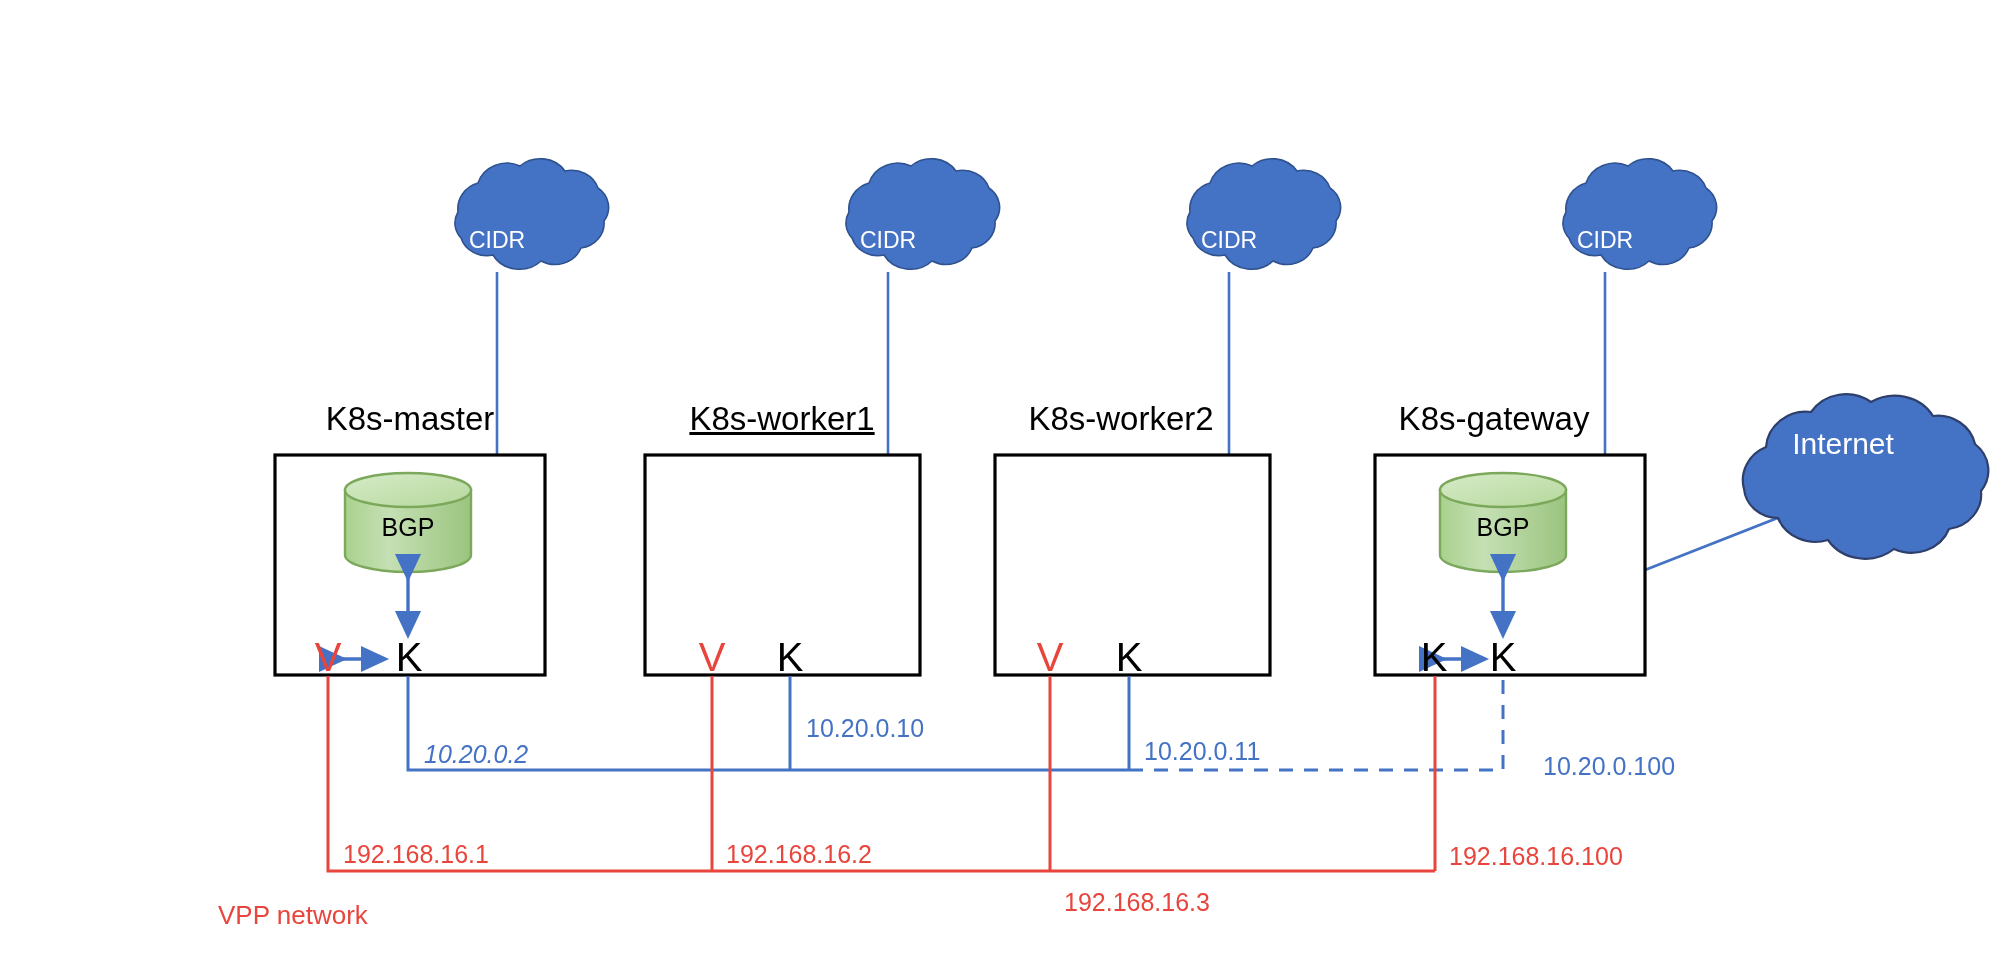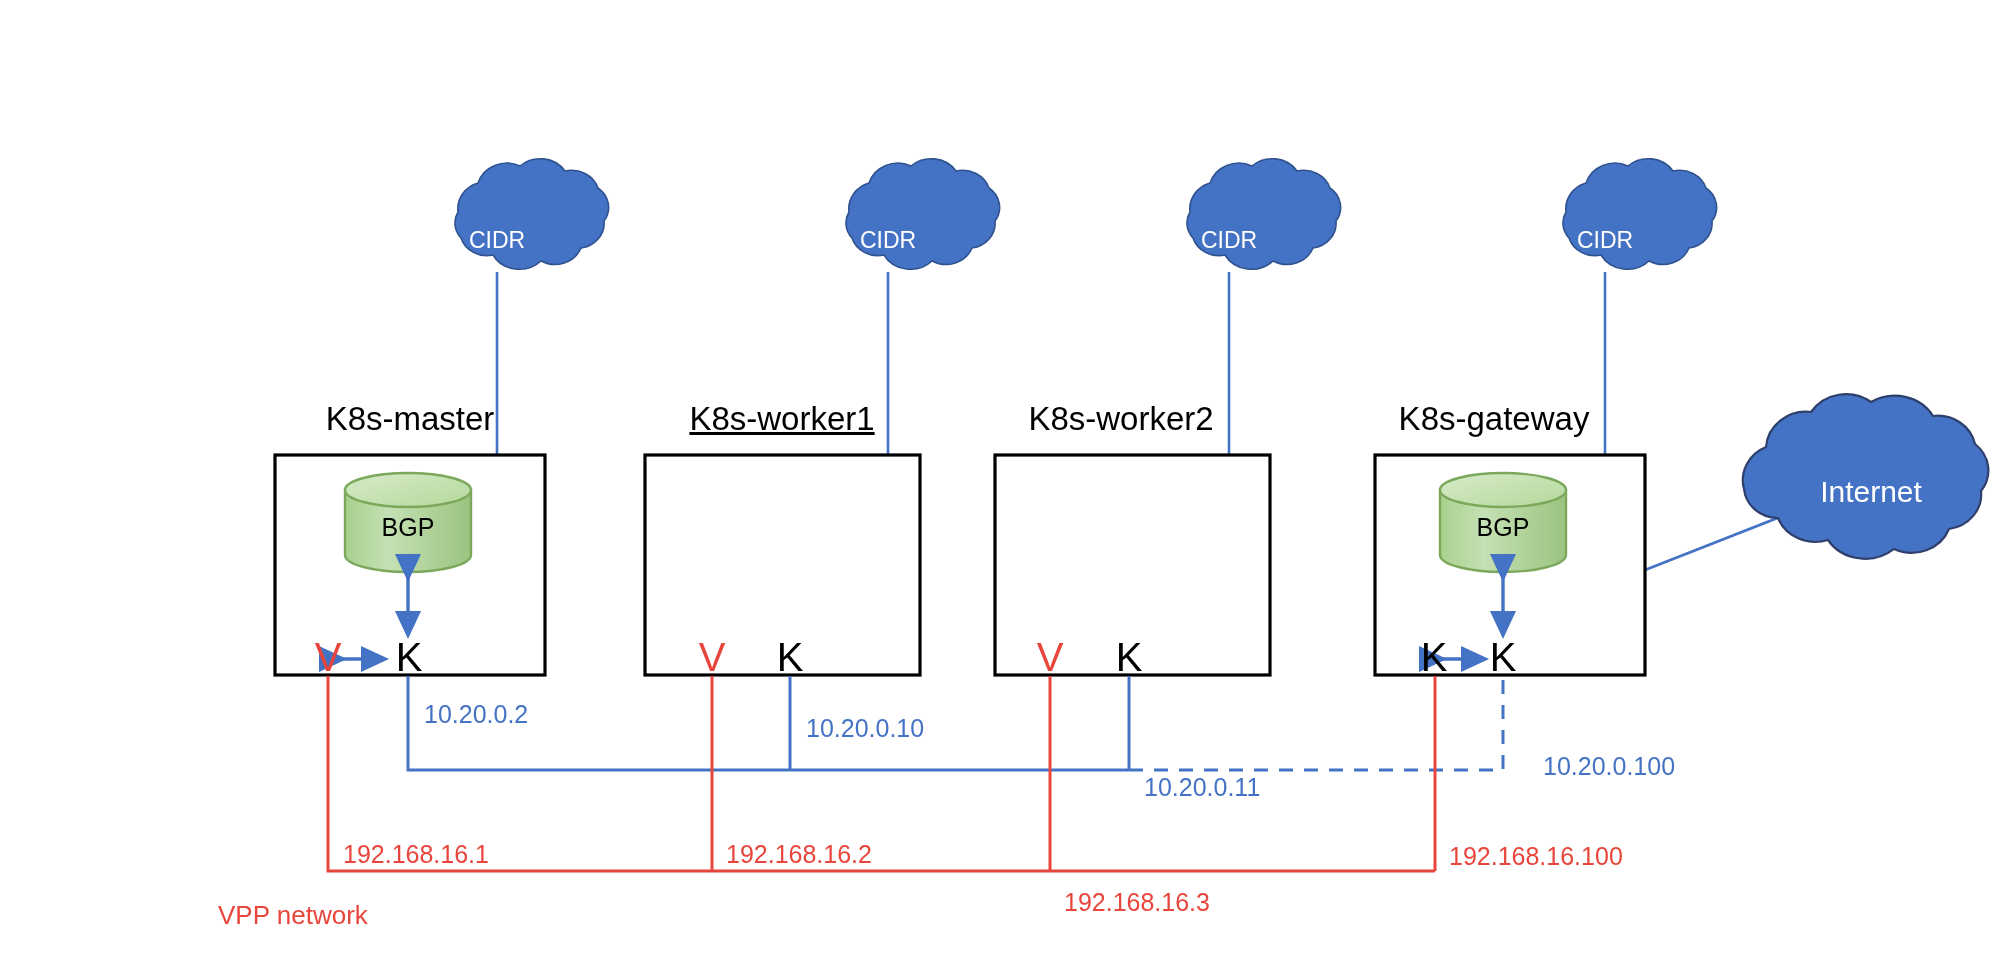--- a/index.html
+++ b/index.html
@@ -192,21 +192,21 @@
     <line x1="1050" y1="676" x2="1050" y2="871" stroke="#E8453C" stroke-width="3"></line>
 
     <line x1="1435" y1="676" x2="1435" y2="871" stroke="#E8453C" stroke-width="3"></line>
   </g>
 </svg>
 
 <div class="cloud-label cloud-label-cidr" style="left:497px; top:240px;">CIDR</div>
 <div class="cloud-label cloud-label-cidr" style="left:888px; top:240px;">CIDR</div>
 <div class="cloud-label cloud-label-cidr" style="left:1229px; top:240px;">CIDR</div>
 <div class="cloud-label cloud-label-cidr" style="left:1605px; top:240px;">CIDR</div>
-<div class="cloud-label cloud-label-internet" style="left:1843px; top:492px;margin-left:28px;">Internet</div>
+<div class="cloud-label cloud-label-internet" style="left:1843px; top:444px;">Internet</div>
 
 <div class="cyl-label" style="left:408px; top:527px;">BGP</div>
 <div class="cyl-label" style="left:1503px; top:527px;">BGP</div>
 
 <div class="node-title" style="left:410px; top:400px;">K8s-master</div>
 <div class="node-title" style="left:782px; top:400px;text-decoration:underline;">K8s-worker1</div>
 <div class="node-title" style="left:1121px; top:400px;">K8s-worker2</div>
 <div class="node-title" style="left:1494px; top:400px;">K8s-gateway</div>
 
 <div class="port port-v" style="left:328px; top:657px;">V</div>
@@ -214,23 +214,23 @@
 
 <div class="port port-v" style="left:712px; top:657px;">V</div>
 <div class="port port-k" style="left:790px; top:657px;">K</div>
 
 <div class="port port-v" style="left:1050px; top:657px;">V</div>
 <div class="port port-k" style="left:1129px; top:657px;">K</div>
 
 <div class="port port-k" style="left:1434px; top:657px;">K</div>
 <div class="port port-k" style="left:1503px; top:657px;">K</div>
 
-<div class="ip-label-blue" style="left:424px; top:700px;">10.20.0.2</div>
+<div class="ip-label-blue" style="left:424px; top:740px;font-style:italic;">10.20.0.2</div>
 <div class="ip-label-blue" style="left:806px; top:714px;">10.20.0.10</div>
-<div class="ip-label-blue" style="left:1144px; top:737px;margin-top:36px;">10.20.0.11</div>
+<div class="ip-label-blue" style="left:1144px; top:737px;">10.20.0.11</div>
 <div class="ip-label-blue" style="left:1543px; top:752px;">10.20.0.100</div>
 
 <div class="ip-label-red" style="left:343px; top:840px;">192.168.16.1</div>
 <div class="ip-label-red" style="left:726px; top:840px;">192.168.16.2</div>
 <div class="ip-label-red" style="left:1064px; top:888px;">192.168.16.3</div>
 <div class="ip-label-red" style="left:1449px; top:842px;">192.168.16.100</div>
 
 <div class="legend-red" style="left:218px; top:900px;">VPP network</div>
 
 </body></html>

